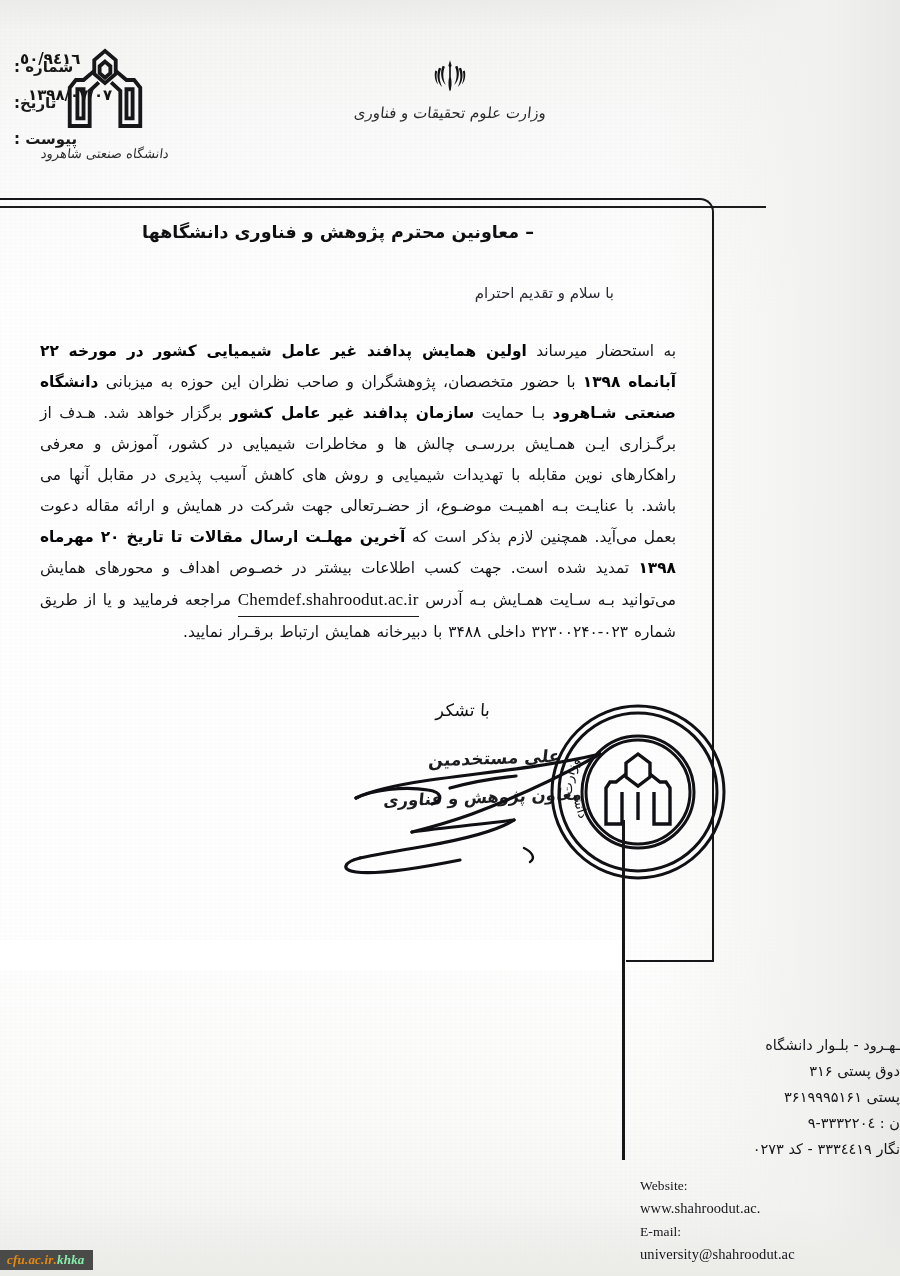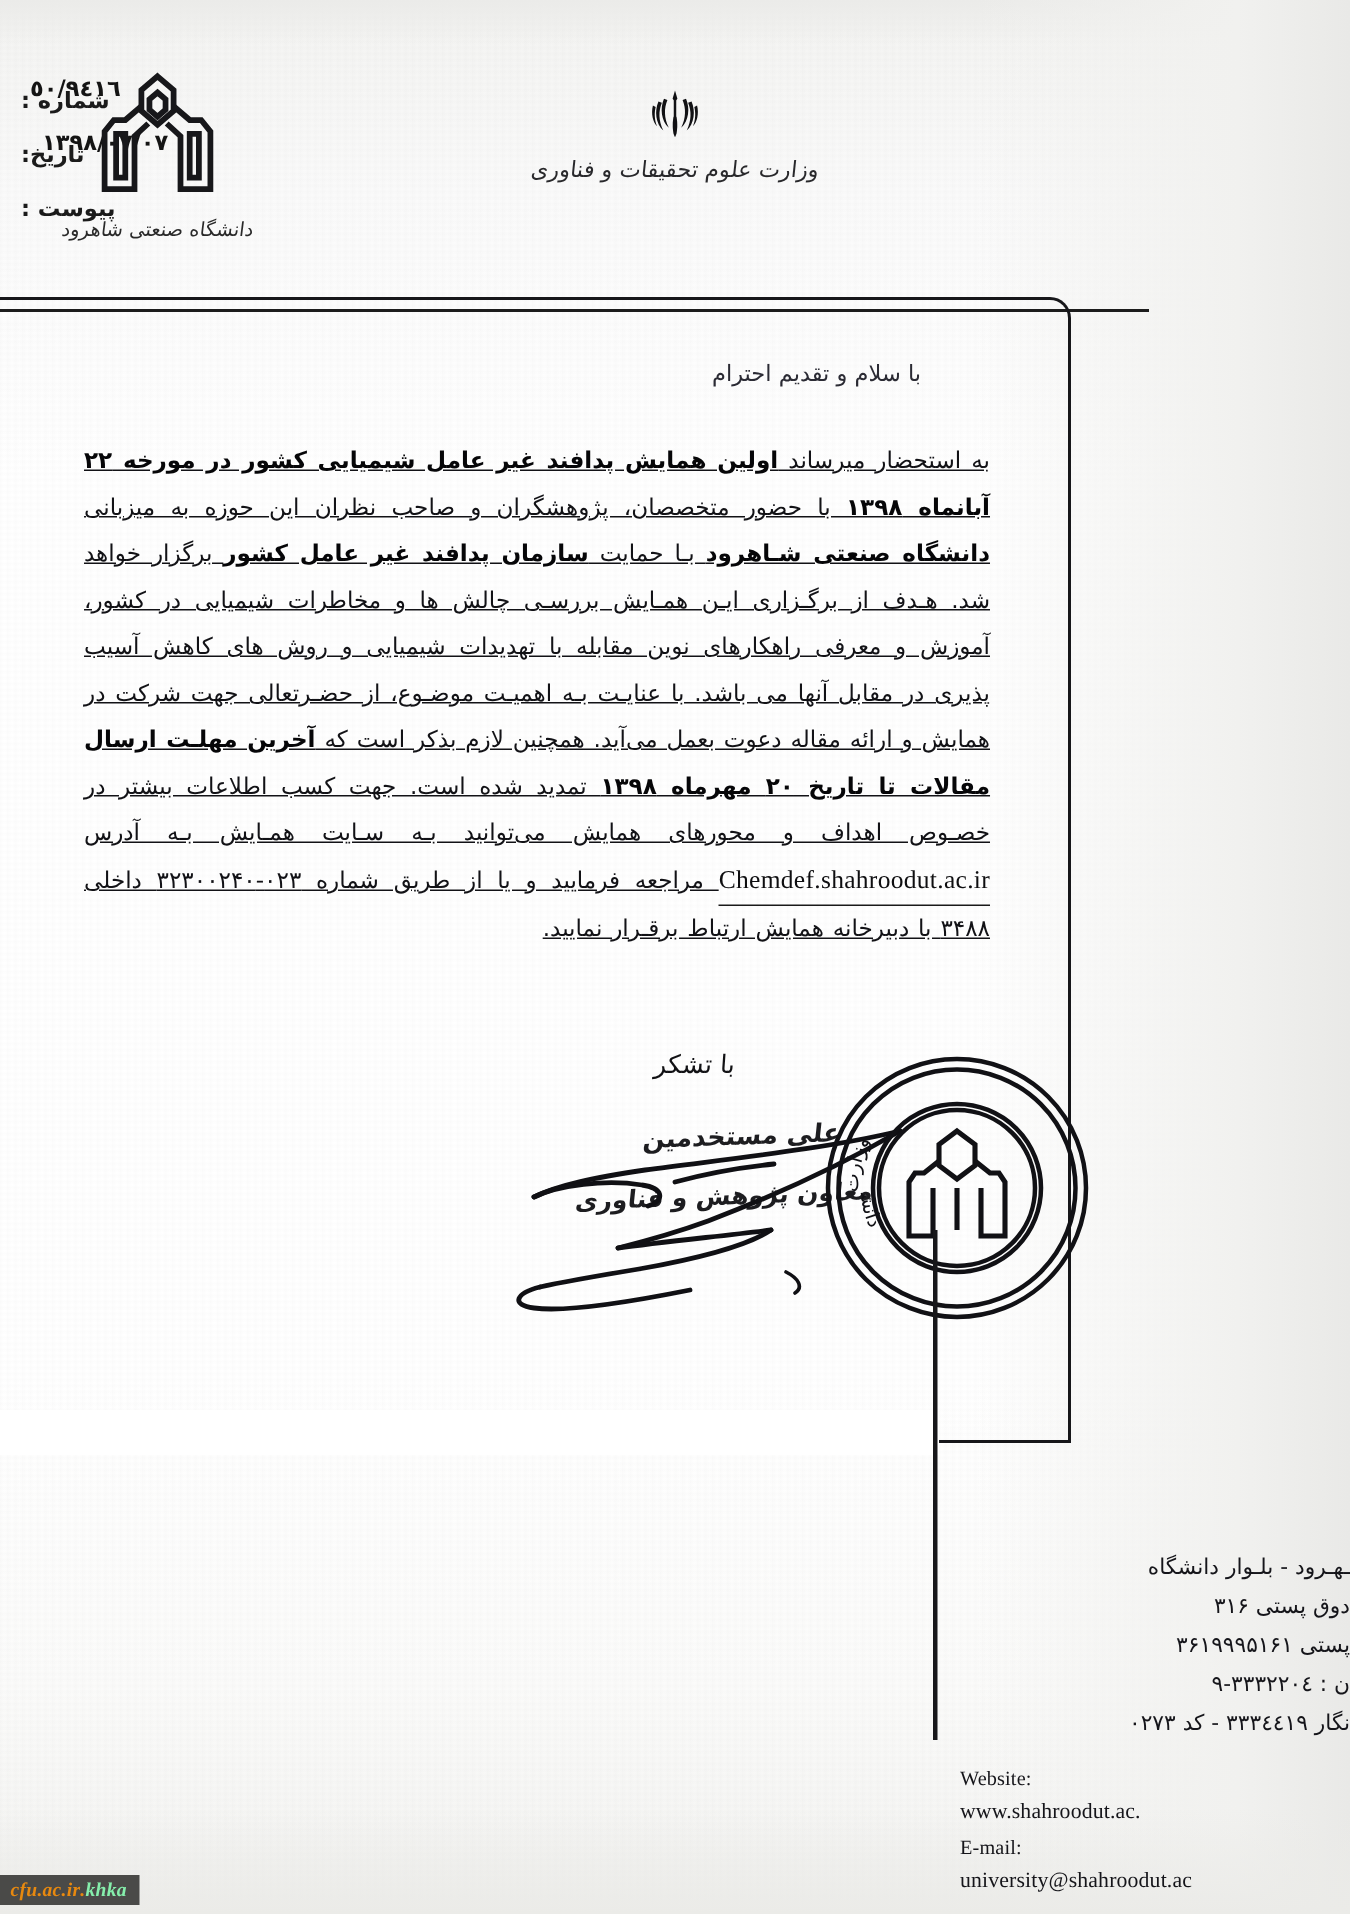--- a/index.html
+++ b/index.html
@@ -157,21 +157,21 @@
   .letter-body{
     margin-top:34px;
     font-size:15.4px;
     line-height:31px;
     color:#121216;
     text-align:justify;
     text-align-last:right;
     letter-spacing:-0.05px;
     word-spacing:1px;
   }
-  .letter-body p{margin:16px;text-decoration:underline;}
+  .letter-body p{margin:0;}
   .b{font-weight:700;color:#060608;}
   .url-en{
     direction:ltr;
     display:inline-block;
     font-family:"Liberation Serif","DejaVu Serif",serif;
     font-size:17px;
     border-bottom:1.6px solid #1a1a1a;
     padding-bottom:1px;
     color:#0e0e10;
     letter-spacing:0.2px;
@@ -328,20 +328,21 @@
       <div class="uni-name">دانشگاه صنعتی شاهرود</div>
     </div>
 
     <div class="header-rule"></div>
   </div>
 
   <div class="body-frame"></div>
   <div class="frame-bottom-hide"></div>
 
   <div class="content">
+    <div class="addressee">– معاونین محترم پژوهش و فناوری دانشگاهها</div>
     <div class="greeting">با سلام و تقدیم احترام</div>
 
     <div class="letter-body">
       <p><span>به استحضار میرساند </span><span class="b">اولین همایش پدافند غیر عامل شیمیایی کشور در مورخه ۲۲ آبانماه ۱۳۹۸</span><span> با حضور متخصصان، پژوهشگران و صاحب نظران این حوزه به میزبانی </span><span class="b">دانشگاه صنعتی شـاهرود</span><span> بـا حمایت </span><span class="b">سازمان پدافند غیر عامل کشور</span><span> برگزار خواهد شد. هـدف از برگـزاری ایـن همـایش بررسـی چالش ها و مخاطرات شیمیایی در کشور، آموزش و معرفی راهکارهای نوین مقابله با تهدیدات شیمیایی و روش های کاهش آسیب پذیری در مقابل آنها می باشد. با عنایـت بـه اهمیـت موضـوع، از حضـرتعالی جهت شرکت در همایش و ارائه مقاله دعوت بعمل می‌آید. همچنین لازم بذکر است که </span><span class="b">آخرین مهلـت ارسال مقالات تا تاریخ ۲۰ مهرماه ۱۳۹۸</span><span> تمدید شده است. جهت کسب اطلاعات بیشتر در خصـوص اهداف و محورهای همایش می‌توانید بـه سـایت همـایش بـه آدرس </span><span class="url-en">Chemdef.shahroodut.ac.ir</span><span> مراجعه فرمایید و یا از طریق شماره ۰۲۳-۳۲۳۰۰۲۴۰ داخلی ۳۴۸۸ با دبیرخانه همایش ارتباط برقـرار نمایید.</span></p>
     </div>
   </div>
 
   <div class="sign-area">
     <div class="thanks">با تشکر</div>
     <div class="sign-name">علی مستخدمین</div>

